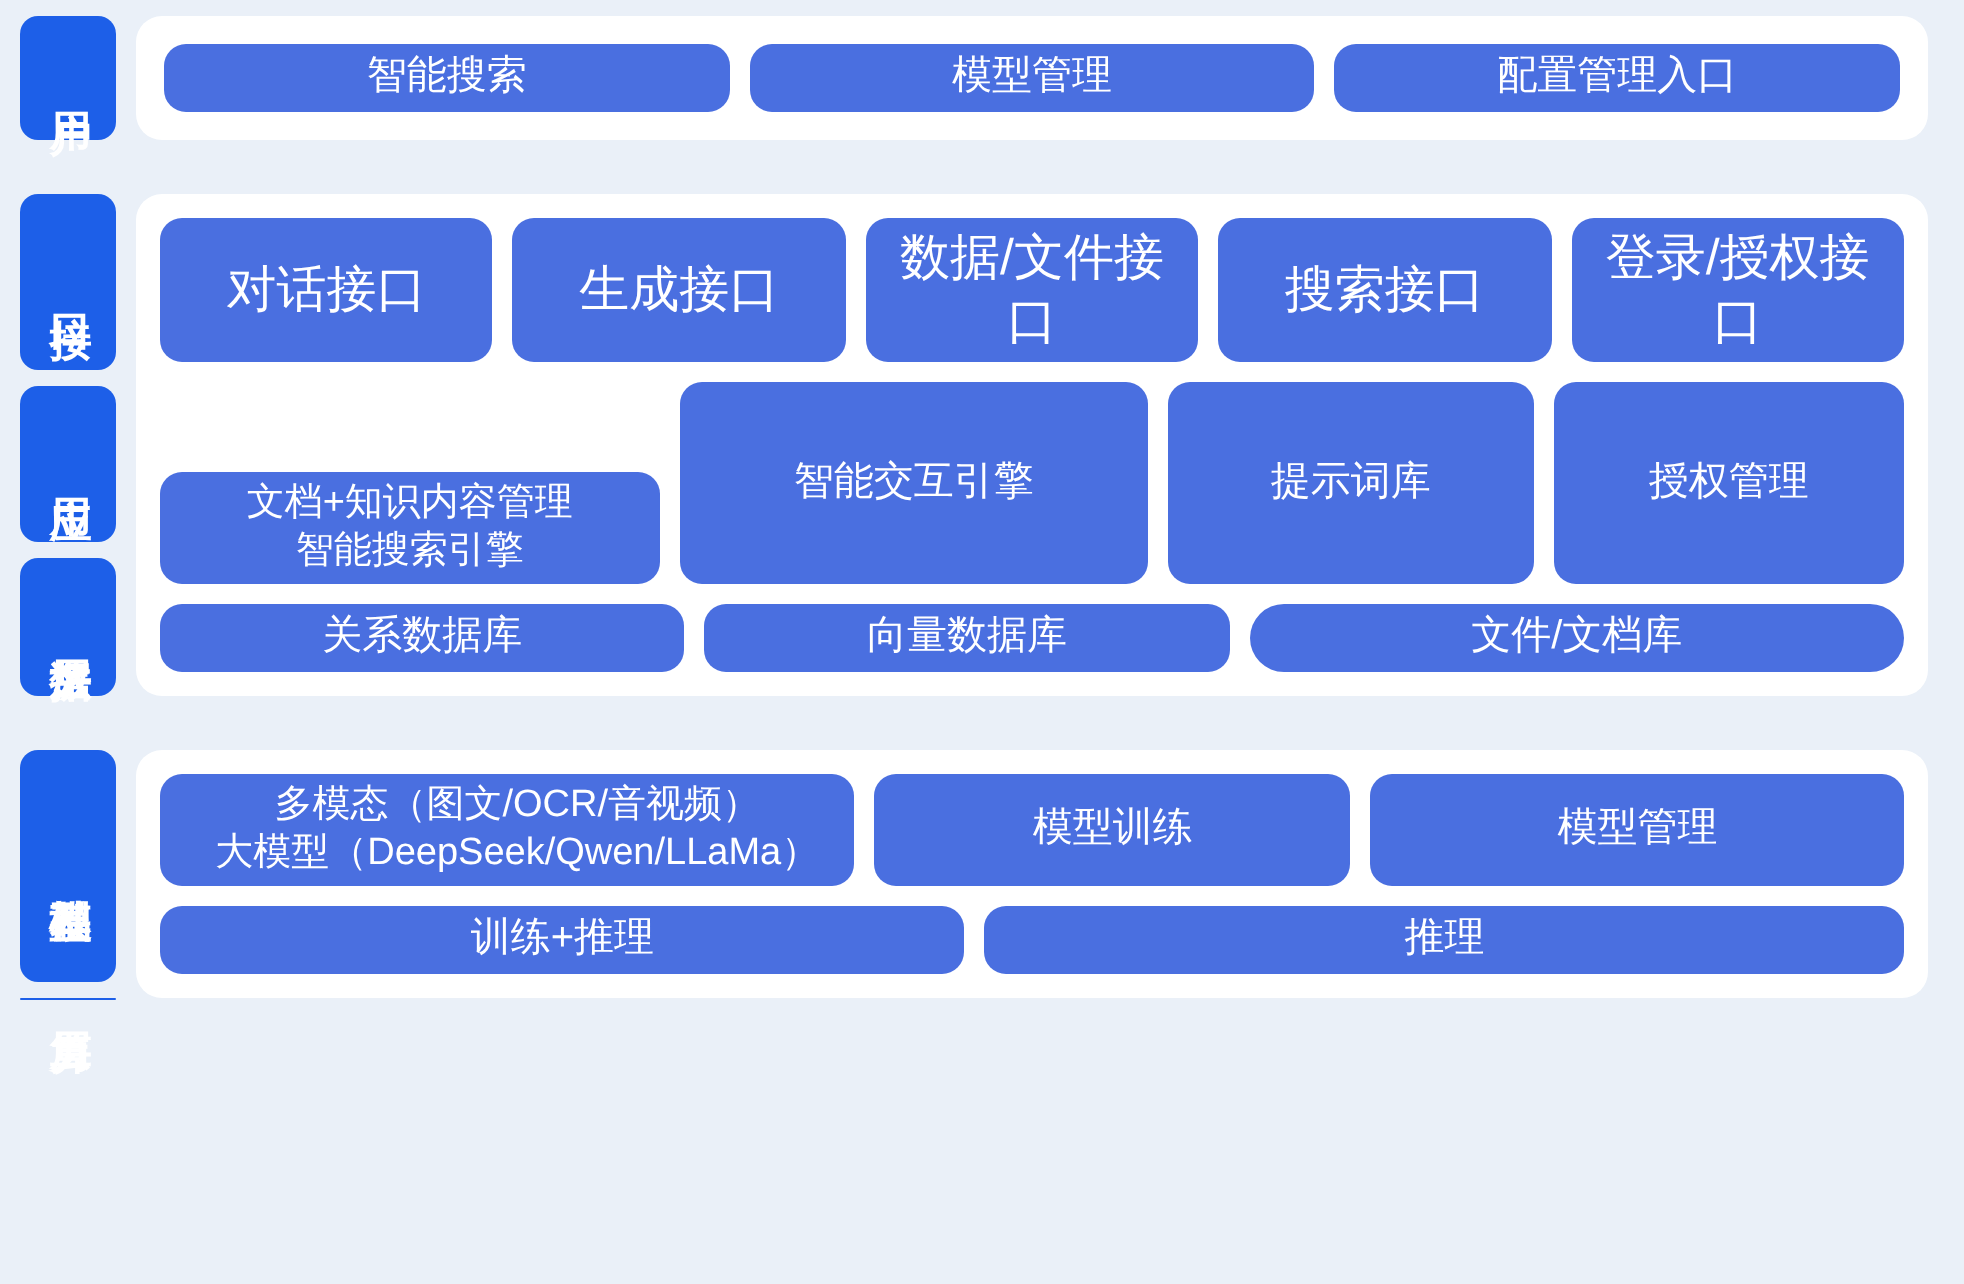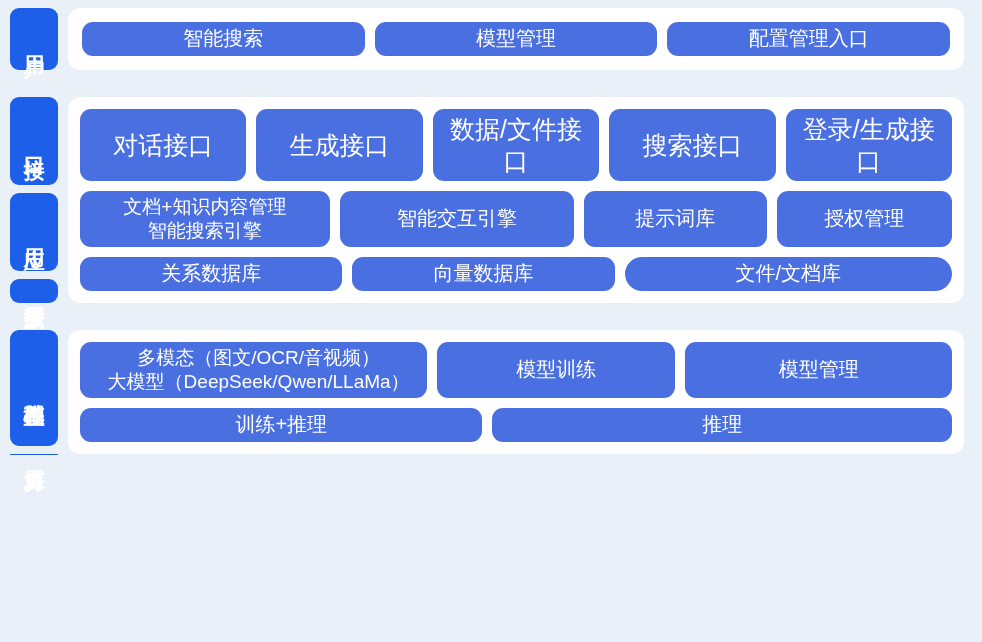--- a/index.html
+++ b/index.html
@@ -104,21 +104,21 @@
     user-select: none;
   }
   .card.multi  { font-size: 19px; }
   .card.small  { font-size: 25px; }
   .card.mono-mix { font-size: 19px; padding-left: 16px; }
 
   
   .g1 { flex: 1 1 0; }
 
   
-  .w-doc  { flex: 2.62 1 0; }
+  .w-doc  { flex: 2.62 1 0; margin-top: 45px; }
   .w-eng  { flex: 2.45 1 0; text-align: center; }
   .w-pro  { flex: 1.88 1 0; }
   .w-auth { flex: 1.80 1 0; }
 
   .w-rel  { flex: 2.62 1 0; }
   .w-vec  { flex: 2.62 1 0; }
   .w-file { flex: 3.30 1 0; border-radius: 26px; }
 
   .w-mm   { flex: 3.45 1 0; }
   .w-mt   { flex: 2.40 1 0; }
@@ -151,21 +151,21 @@
       <div class="rail-tab h-app">应用</div>
       <div class="rail-tab h-dat">数据层</div>
     </div>
     <div class="panel">
 
       <div class="row">
         <div class="card g1 small">对话接口</div>
         <div class="card g1 small">生成接口</div>
         <div class="card g1 small">数据/文件接口</div>
         <div class="card g1 small">搜索接口</div>
-        <div class="card g1 small">登录/生成接口</div>
+        <div class="card g1 small">登录/授权接口</div>
       </div>
 
       <div class="row">
         <div class="card w-doc multi">文档+知识内容管理
 智能搜索引擎</div>
         <div class="card w-eng">智能交互引擎</div>
         <div class="card w-pro">提示词库</div>
         <div class="card w-auth">授权管理</div>
       </div>
 

